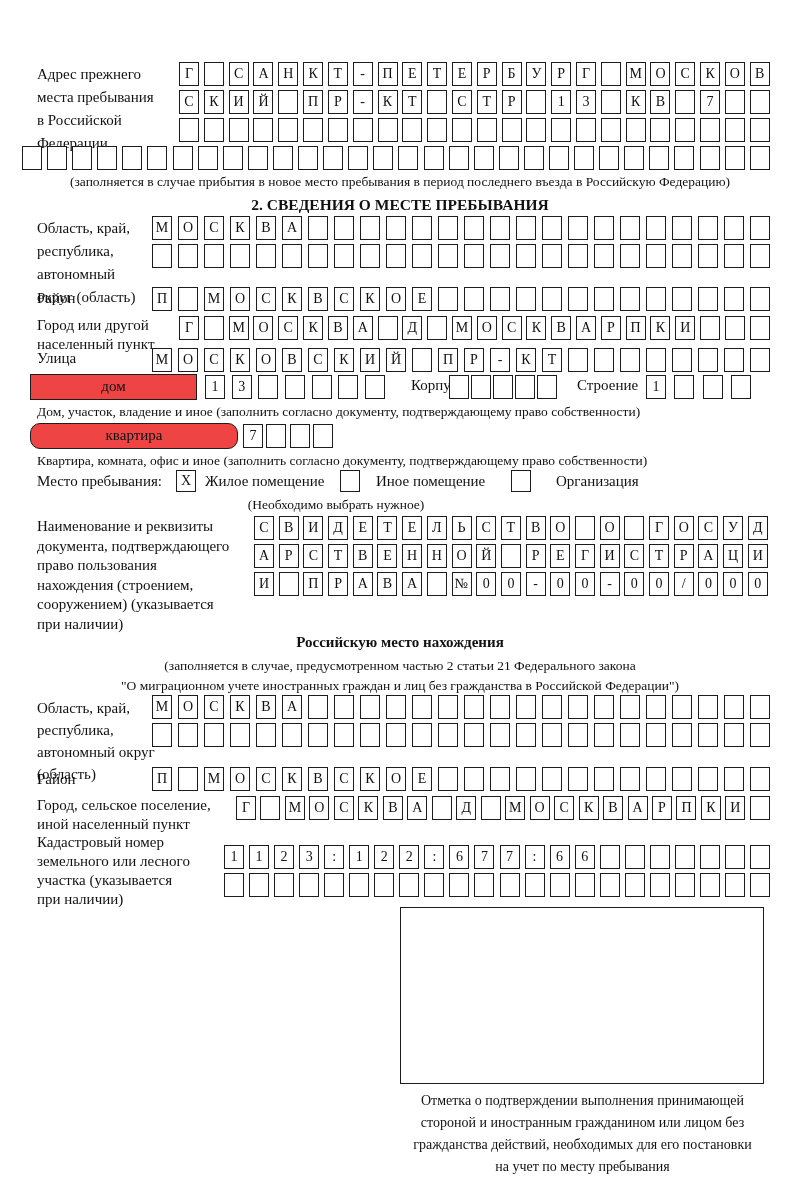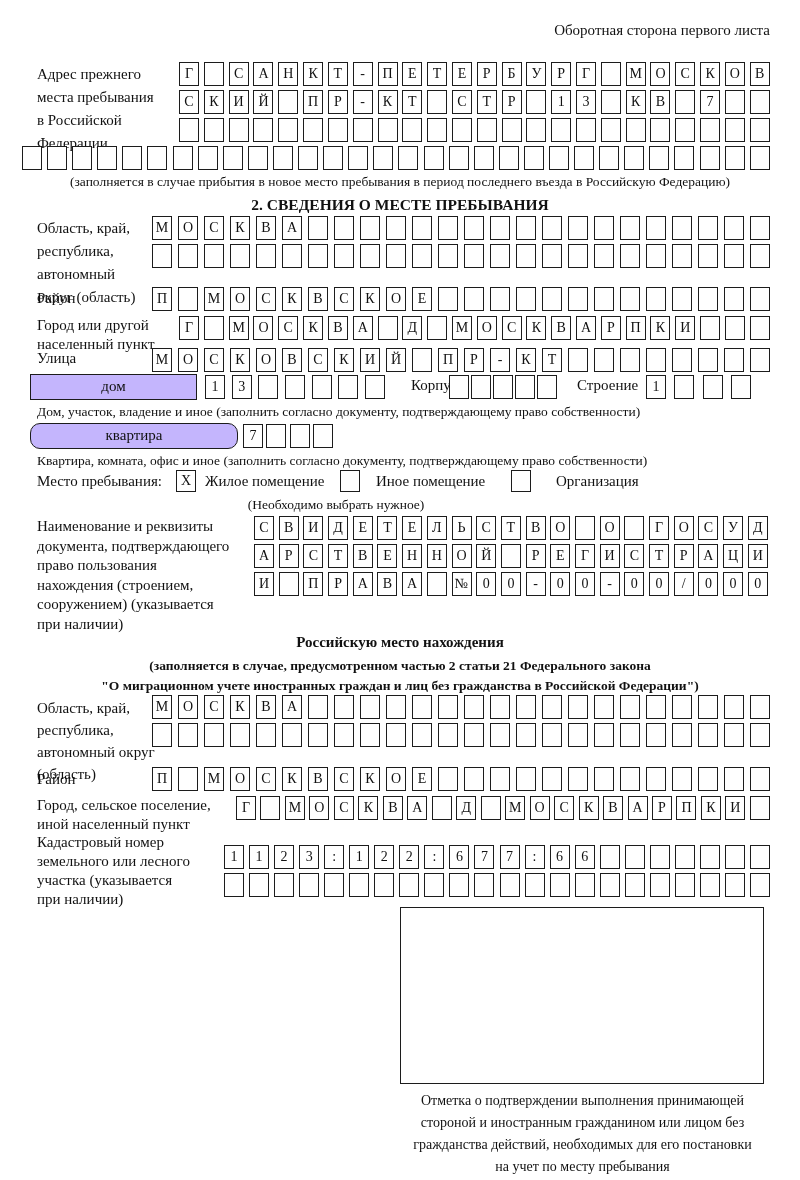--- a/index.html
+++ b/index.html
@@ -10,35 +10,34 @@
   .caption{font-size:13.5px;}
   .bold{font-weight:bold;}
   .center{text-align:center;}
   .right{text-align:right;}
   .cells{display:flex;justify-content:space-between;}
   .cell{flex:0 0 auto;width:20px;height:24px;border:1.5px solid #1c1c1c;
         box-sizing:border-box;font-size:14px;line-height:21px;text-align:center;
         background:#fff;}
   .cell-sm{width:20px;height:22px;line-height:19px;}
   .widebox{border:1.5px solid #1c1c1c;box-sizing:border-box;text-align:center;
-           font-size:15px;background:#c4b5fd;}
+           font-size:15px;background:#ef4444;}
   .stampbox{border:1.6px solid #1c1c1c;box-sizing:border-box;background:#fff;}
   .lh23 div{line-height:23px;}
   .lh22 div{line-height:22px;}
   .lh20 div{line-height:19px;}
   .lh195 div{line-height:19.5px;}
-  .caplines div{line-height:20px;font-weight:bold;}
+  .caplines div{line-height:20px;}
   .stampcap div{line-height:22px;}
 </style>
 </head>
 <body>
 
 <div class="page">
 
-  <div class="abs label right" style="left:440px;top:22px;width:330px;">Оборотная сторона первого листа</div>
 
   <div class="abs label lh23" style="left:37px;top:63px;width:140px;">
       <div>Адрес прежнего</div>
       <div>места пребывания</div>
       <div>в Российской</div>
       <div>Федерации</div>
     </div>
   <div class="abs cells" style="left:179px;top:62px;width:591px;">
       <span class="cell">Г</span>
       <span class="cell"></span>

